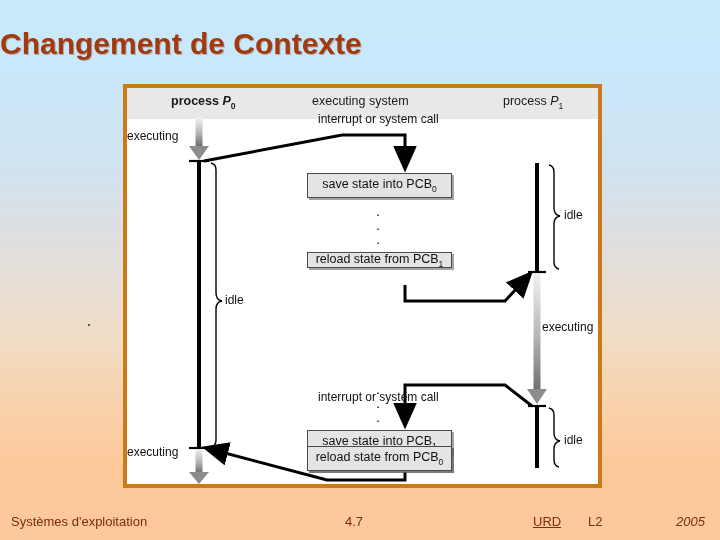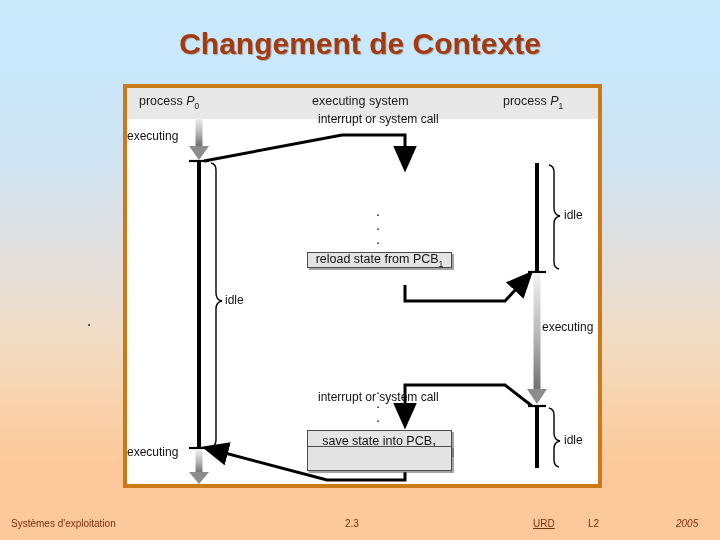--- a/index.html
+++ b/index.html
@@ -27,21 +27,20 @@
         #fdc99b 86%,
         #fdc99a 100%);
   }
 
   
   #title {
     position: absolute;
     left: 0;
     top: 27px;
     width: 720px;
-    text-align: center;
     font-size: 30px;
     font-weight: bold;
     color: #a2390f;
     letter-spacing: 0px;
     text-shadow: 1px 1px 0 rgba(120,60,30,0.35);
     white-space: nowrap;
   }
 
   
   #figure {
@@ -71,21 +70,21 @@
   .col-head {
     position: absolute;
     top: 6px;
     font-size: 12.5px;
     color: #1a1a1a;
     white-space: nowrap;
   }
   .col-head .ital { font-style: italic; }
   .col-head sub { font-size: 8.5px; font-style: normal; }
 
-  #head-p0 { left: 12px; }
+  #head-p0 { left: 44px; font-weight: bold; }
   #head-os { left: 185px; }
   #head-p1 { left: 376px; }
 
   
   #diagram-svg {
     position: absolute;
     left: 0;
     top: 0;
     width: 471px;
     height: 396px;
@@ -115,21 +114,21 @@
     box-shadow: 2px 2px 0 rgba(90,90,90,0.55);
     display: flex;
     align-items: center;
     justify-content: center;
   }
 
   
   .footer-item {
     position: absolute;
     bottom: 11px;
-    font-size: 10px;
+    font-size: 13px;
     color: #7a2e08;
     white-space: nowrap;
   }
   #f-course { left: 11px; }
   #f-num { left: 345px; }
   #f-urd { left: 533px; text-decoration: underline; }
   #f-level { left: 588px; }
   #f-year { left: 676px; font-style: italic; }
 
   #stray-dot {
@@ -218,33 +217,39 @@
         <path d="M278,197 L278,213 L378,213 L403,186" fill="none" stroke="#000" stroke-width="3" marker-end="url(#blkArrow)"></path>
 
         <path d="M405,318 L378,297 L278,297 L278,337" fill="none" stroke="#000" stroke-width="3" marker-end="url(#blkArrow)"></path>
 
         <path d="M278,384 L278,392 L200,392 L79,360" fill="none" stroke="#000" stroke-width="3" marker-end="url(#blkArrow)"></path>
       </svg>
 
       <div class="dlabel" style="left:191px; top:24px;">interrupt or system call</div>
       <div class="dlabel" style="left:191px; top:302px;">interrupt or system call</div>
 
+      <div class="pcbbox" style="left:180px; top:85px; width:145px; height:25px;">
+        <span class="boxlabel" style="position:static;"><span>save state into PCB</span><sub>0</sub></span>
+      </div>
 
       <div class="pcbbox" style="left:180px; top:164px; width:145px; height:16px;">
         <span class="boxlabel" style="position:static;"><span>reload state from PCB</span><sub>1</sub></span>
       </div>
 
       <div class="pcbbox" style="left:180px; top:342px; width:145px; height:25px;">
         <span class="boxlabel" style="position:static;"><span>save state into PCB</span><sub>1</sub></span>
       </div>
 
       <div class="pcbbox" style="left:180px; top:358px; width:145px; height:25px; top:358px;" hidden=""></div>
 
       <div class="pcbbox" style="left:180px; top:358px; width:145px; height:25px; top:358px; opacity:0;"></div>
 
+      <div class="pcbbox" style="left:180px; top:358px; width:145px; height:25px;">
+        <span class="boxlabel" style="position:static;"><span>reload state from PCB</span><sub>0</sub></span>
+      </div>
 
       <div class="dlabel" style="left:249px; top:116px; font-size:15px; line-height:14px; letter-spacing:0;">
         <div style="text-align:center;">.</div>
           <div style="text-align:center;">.</div>
           <div style="text-align:center;">.</div>
       </div>
       <div class="dlabel" style="left:249px; top:294px; font-size:15px; line-height:14px;">
         <div style="text-align:center; position:relative; top:0px;">.</div>
           <div style="text-align:center;">.</div>
           <div style="text-align:center;">.</div>
@@ -255,18 +260,18 @@
       <div class="dlabel" style="left:0px; top:357px;">executing</div>
 
       <div class="dlabel" style="left:437px; top:120px;">idle</div>
       <div class="dlabel" style="left:415px; top:232px;">executing</div>
       <div class="dlabel" style="left:437px; top:345px;">idle</div>
 
     </div>
   </div>
 
   <div class="footer-item" id="f-course">Systèmes d'exploitation</div>
-  <div class="footer-item" id="f-num">2.3</div>
+  <div class="footer-item" id="f-num">4.7</div>
   <div class="footer-item" id="f-urd">URD</div>
   <div class="footer-item" id="f-level">L2</div>
   <div class="footer-item" id="f-year">2005</div>
 
 </div>
 
 </body></html>

